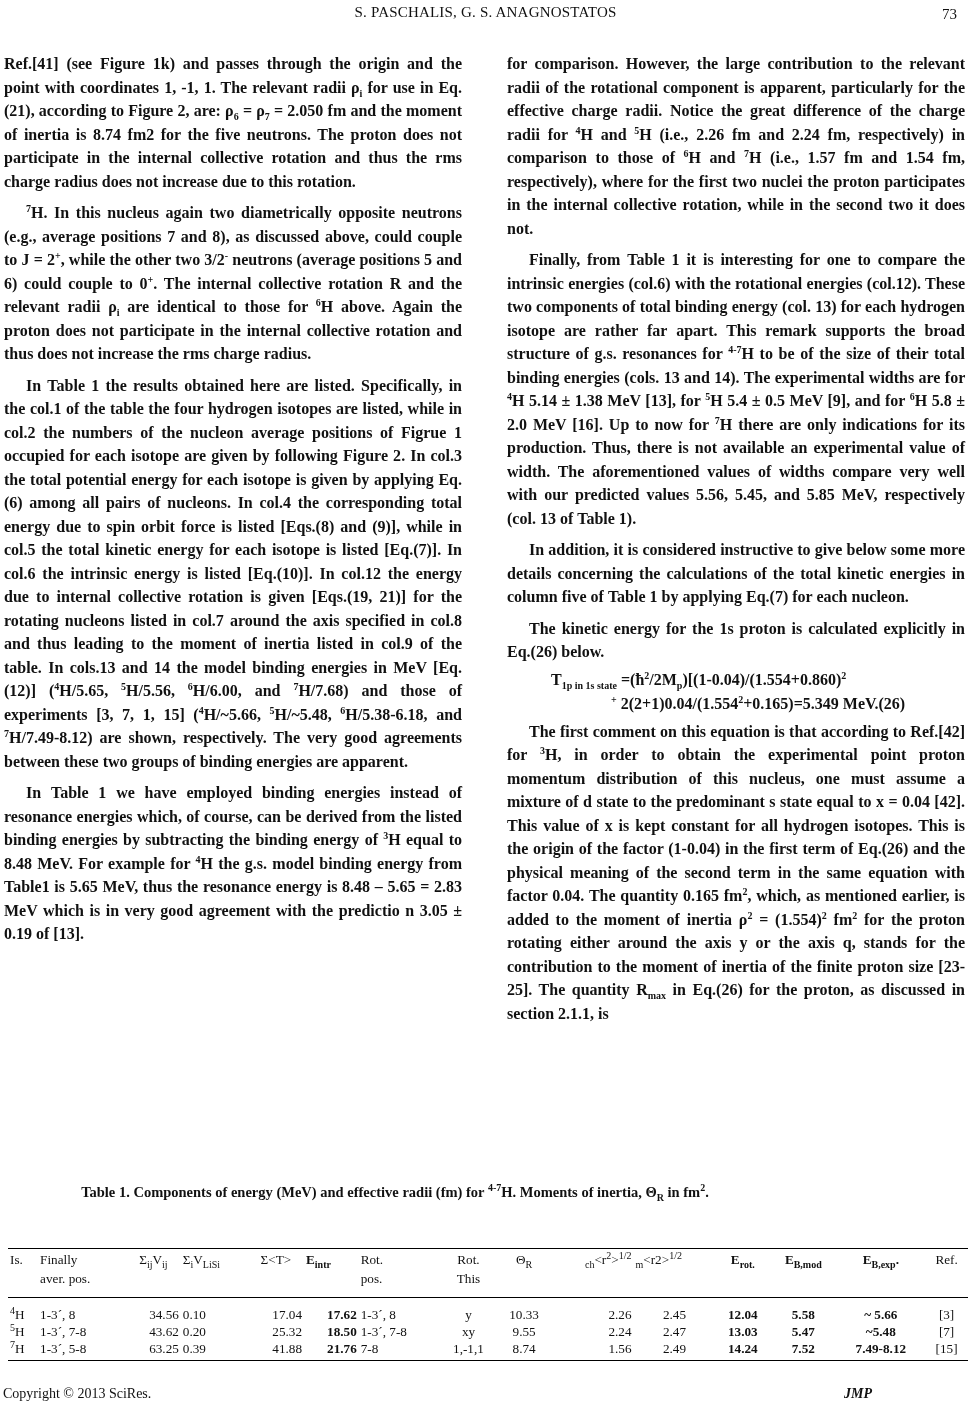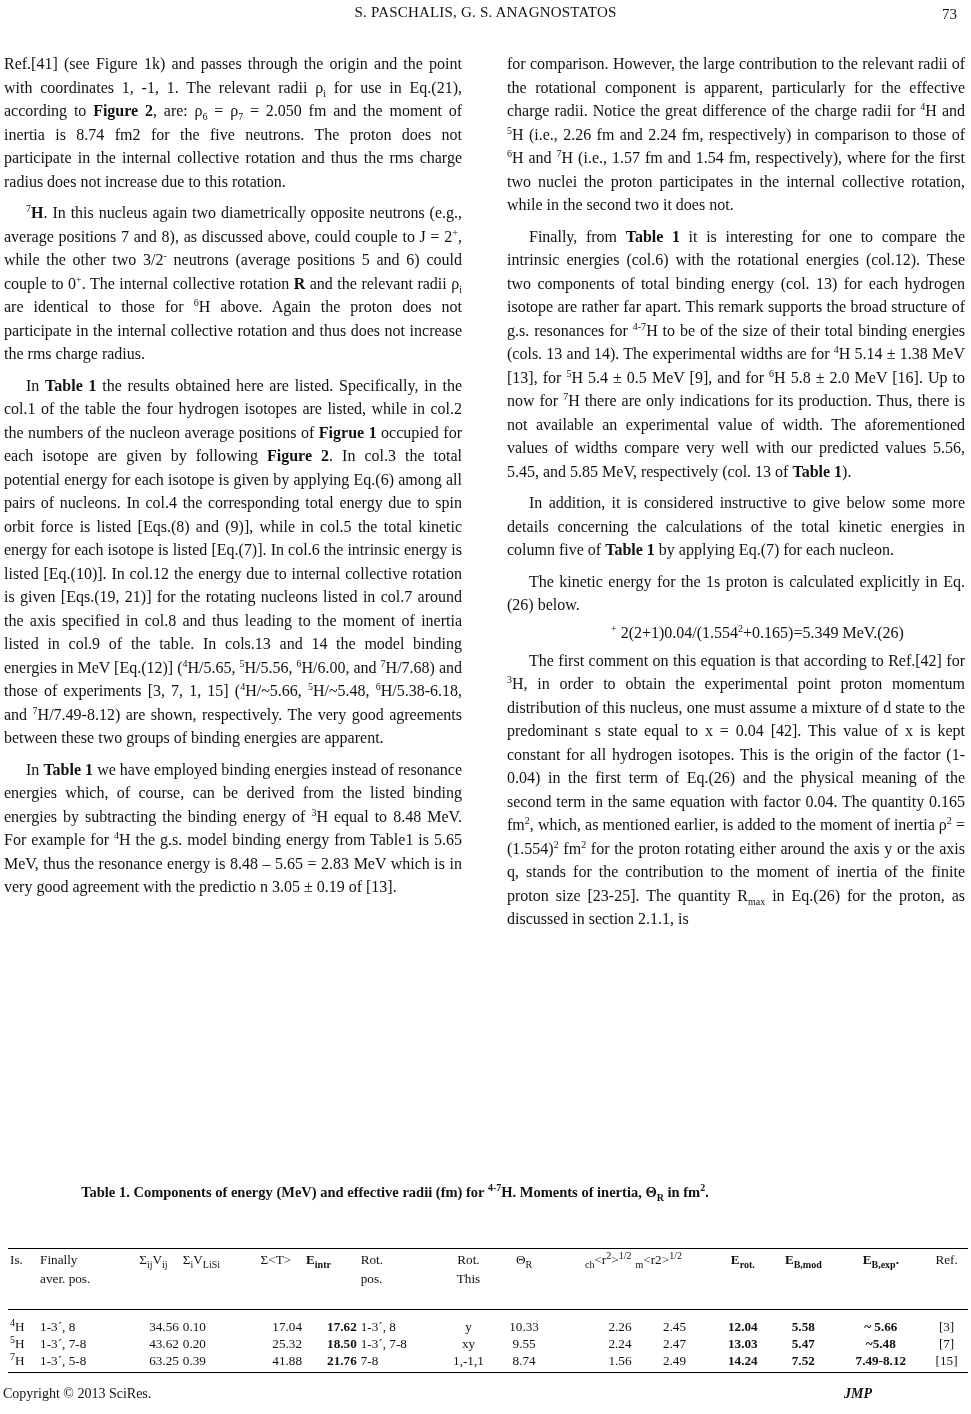--- a/index.html
+++ b/index.html
@@ -3,37 +3,37 @@
 <meta charset="utf-8">
 <style>
   html,body{margin:0;padding:0;background:#fff;}
   body{width:971px;height:1414px;position:relative;overflow:hidden;
        font-family:"Liberation Serif","DejaVu Serif",serif;color:#111;}
   .header{position:absolute;top:0;left:0;width:971px;height:30px;}
   .header .authors{position:absolute;left:0;width:971px;top:4px;text-align:center;
        font-size:15px;letter-spacing:0.2px;}
   .header .pageno{position:absolute;right:14px;top:6px;font-size:15px;}
   .col{position:absolute;top:52px;width:458px;font-size:16px;line-height:23.5px;
-       text-align:justify;}
+       text-align:justify;font-weight:bold;}
   .col.left{left:4px;}
   .col.right{left:507px;width:458px;}
   .col p{margin:0;}
   .col p.ind{text-indent:22px;}
   .col p.gap{margin-top:8px;}
   sup{font-size:10px;vertical-align:super;line-height:0;}
   sub{font-size:10px;vertical-align:sub;line-height:0;}
   .eq{margin:4px 0 4px 0;font-size:16px;line-height:24px;}
   .eq .l1{padding-left:44px;}
   .eq .l2{padding-left:104px;}
   .caption{position:absolute;top:1184px;left:0;width:790px;text-align:center;
        font-weight:bold;font-size:14.5px;}
   table.t1{position:absolute;top:1248px;left:8px;width:960px;border-collapse:collapse;
        font-size:13.2px;}
   table.t1 thead tr.top td{border-top:1.5px solid #000;}
-  table.t1 thead tr.bot td{border-bottom:1.5px solid #000;padding-bottom:22px;}
+  table.t1 thead tr.bot td{border-bottom:1.5px solid #000;padding-bottom:10px;}
   table.t1 tbody tr:last-child td{border-bottom:1.5px solid #000;padding-bottom:3px;}
   table.t1 tbody tr:first-child td{padding-top:8px;}
   table.t1 td{padding:0 2px;line-height:17px;white-space:nowrap;vertical-align:top;}
   table.t1 thead td{padding-top:2px;}
   .b{font-weight:bold;}
   .c{text-align:center;}
   .r{text-align:right;}
   .footer{position:absolute;top:1386px;left:0;width:880px;height:20px;font-size:14px;}
   .footer .copy{position:absolute;left:3px;}
   .footer .journal{position:absolute;right:8px;font-style:italic;font-weight:bold;}
@@ -60,20 +60,21 @@
 <div class="col right">
   <p><span>for comparison. However, the large contribution to the relevant radii of the rotational component is apparent, particularly for the effective charge radii. Notice the great difference of the charge radii for </span><sup>4</sup><span>H and </span><sup>5</sup><span>H (i.e., 2.26 fm and 2.24 fm, respectively) in comparison to those of </span><sup>6</sup><span>H and </span><sup>7</sup><span>H (i.e., 1.57 fm and 1.54 fm, respectively), where for the first two nuclei the proton participates in the internal collective rotation, while in the second two it does not.</span></p>
 
   <p class="ind gap"><span>Finally, from </span><b>Table 1</b><span> it is interesting for one to compare the intrinsic energies (col.6) with the rotational energies (col.12). These two components of total binding energy (col. 13) for each hydrogen isotope are rather far apart. This remark supports the broad structure of g.s. resonances for </span><sup>4-7</sup><span>H to be of the size of their total binding energies (cols. 13 and 14). The experimental widths are for </span><sup>4</sup><span>H 5.14 ± 1.38 MeV [13], for </span><sup>5</sup><span>H 5.4 ± 0.5 MeV [9], and for </span><sup>6</sup><span>H 5.8 ± 2.0 MeV [16]. Up to now for </span><sup>7</sup><span>H there are only indications for its production. Thus, there is not available an experimental value of width. The aforementioned values of widths compare very well with our predicted values 5.56, 5.45, and 5.85 MeV, respectively (col. 13 of </span><b>Table 1</b><span>).</span></p>
 
   <p class="ind gap"><span>In addition, it is considered instructive to give below some more details concerning the calculations of the total kinetic energies in column five of </span><b>Table 1</b><span> by applying Eq.(7) for each nucleon.</span></p>
 
   <p class="ind gap">The kinetic energy for the 1s proton is calculated explicitly in Eq.(26) below.</p>
 
   <div class="eq">
+    <div class="l1"><span>T</span><sub>1p in 1s   state</sub><span> =(ħ</span><sup>2</sup><span>/2M</span><sub>p</sub><span>)[(1-0.04)/(1.554+0.860)</span><sup>2</sup></div>
     <div class="l2"><sup>+</sup><span> 2(2+1)0.04/(1.554</span><sup>2</sup><span>+0.165)=5.349 MeV.(26)</span></div>
   </div>
 
   <p class="ind"><span>The first comment on this equation is that according to Ref.[42] for </span><sup>3</sup><span>H, in order to obtain the experimental point proton momentum distribution of this nucleus, one must assume a mixture of d state to the predominant s state equal to x = 0.04 [42]. This value of x is kept constant for all hydrogen isotopes. This is the origin of the factor (1-0.04) in the first term of Eq.(26) and the physical meaning of the second term in the same equation with factor 0.04. The quantity 0.165 fm</span><sup>2</sup><span>, which, as mentioned earlier, is added to the moment of inertia ρ</span><sup>2</sup><span> = (1.554)</span><sup>2</sup><span> fm</span><sup>2</sup><span> for the proton rotating either around the axis y or the axis q, stands for the contribution to the moment of inertia of the finite proton size [23-25]. The quantity R</span><sub>max</sub><span> in Eq.(26) for the proton, as discussed in section 2.1.1, is</span></p>
 </div>
 
 <div class="caption"><span>Table 1. Components of energy (MeV) and effective radii (fm) for </span><sup>4-7</sup><span>H. Moments of inertia, Θ</span><sub>R</sub><span> in fm</span><sup>2</sup><span>.</span></div>
 
 <table class="t1">
   <thead>

